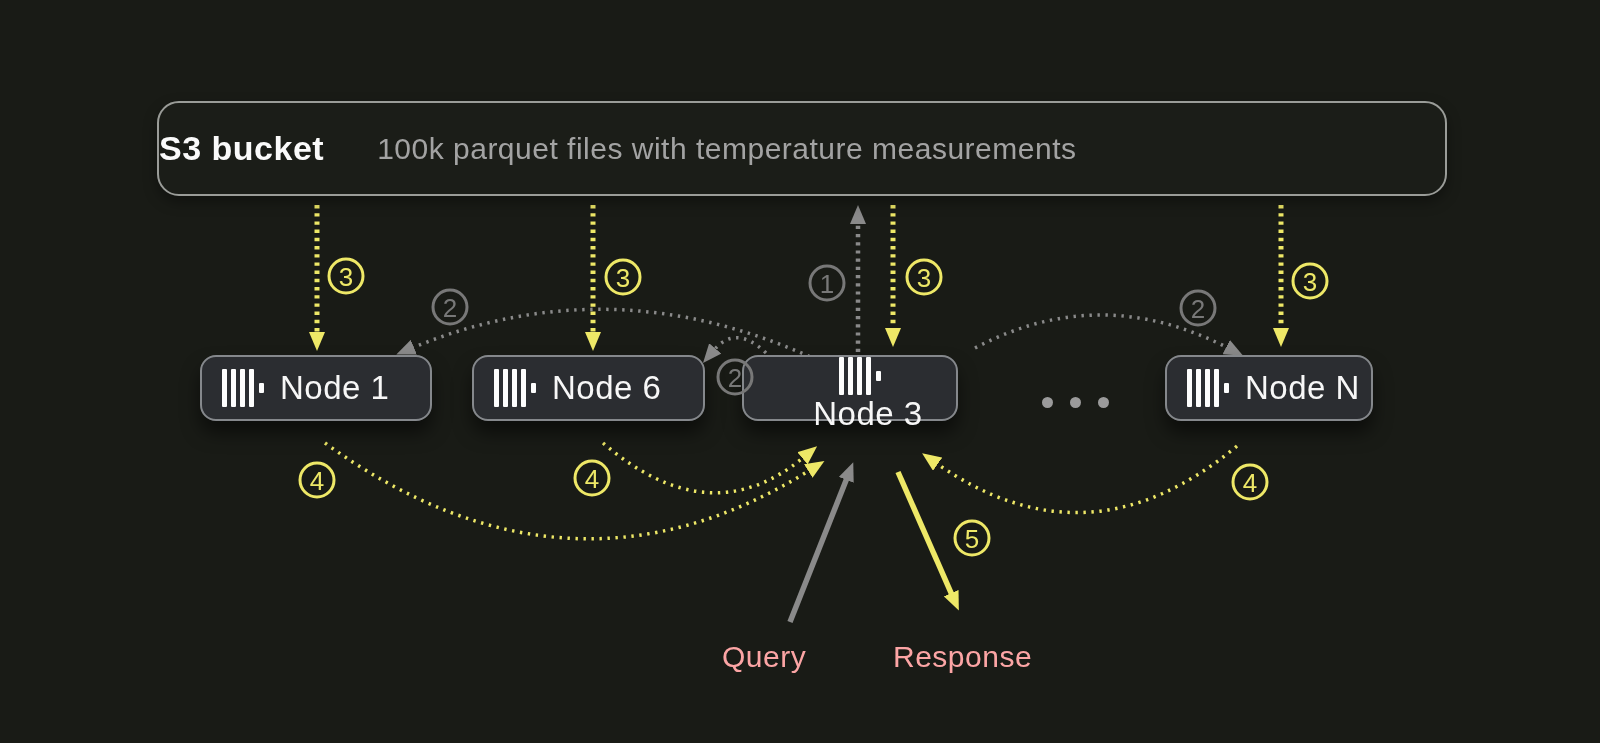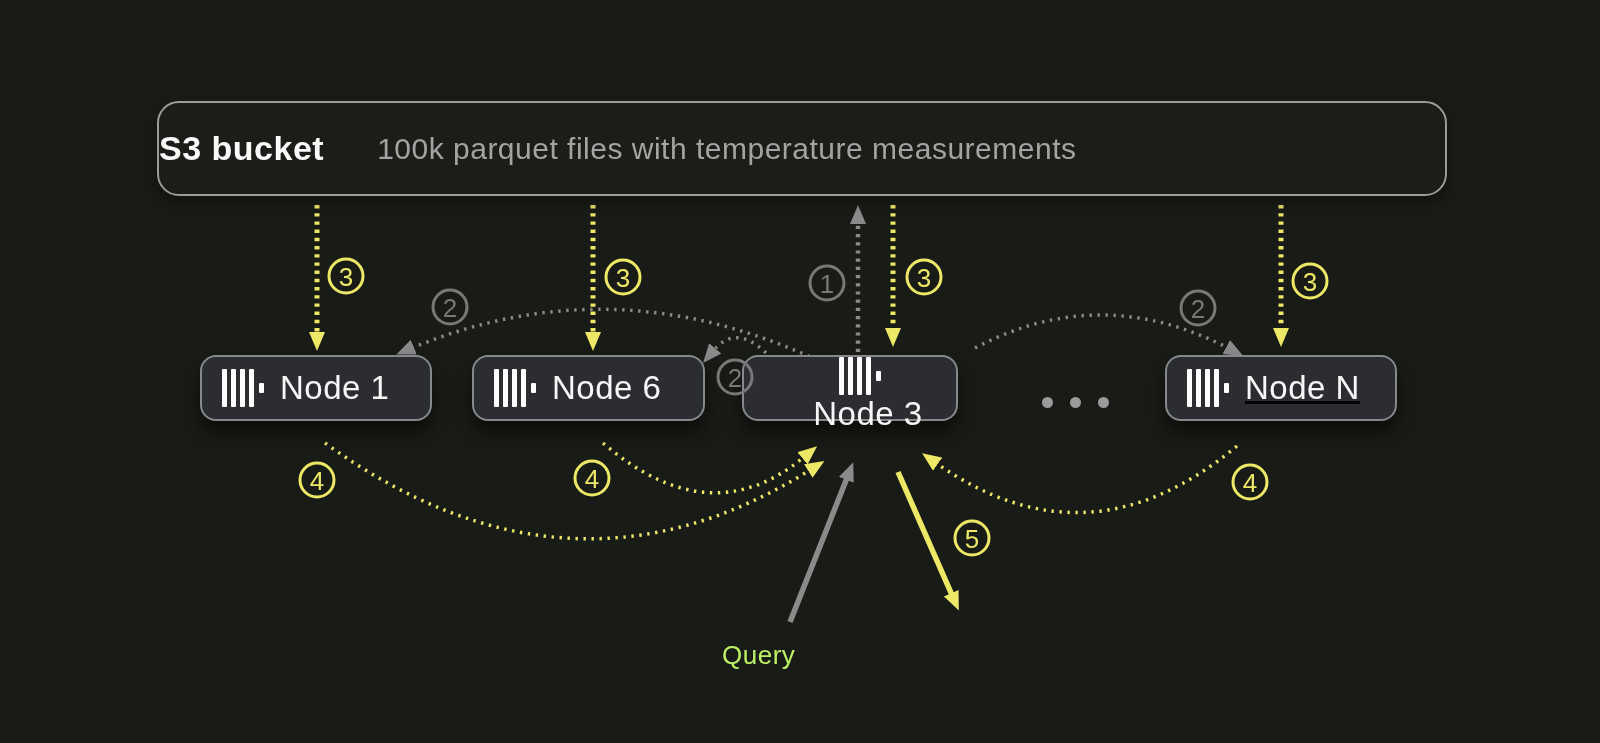--- a/index.html
+++ b/index.html
@@ -36,21 +36,21 @@
   
   .badge{
     position:absolute;width:37px;height:37px;box-sizing:border-box;
     border-radius:50%;border:3px solid;display:flex;align-items:center;
     justify-content:center;font-size:26px;font-weight:500;z-index:3;
     transform:translate(-50%,-50%);background:transparent;line-height:1;
   }
   .badge.yellow{border-color:#eee867;color:#eee867;}
   .badge.gray{border-color:#787878;color:#787878;}
   
-  .flow-label{position:absolute;font-size:26px;color:#bef264;z-index:2;letter-spacing:.5px;}
+  .flow-label{position:absolute;font-size:30px;color:#fca5a5;z-index:2;letter-spacing:.5px;}
   .flow-label.query{left:722px;top:640px;}
   .flow-label.response{left:893px;top:640px;}
 </style>
 </head>
 <body>
 
 <div class="canvas">
 
   <svg class="arrow-layer" width="1600" height="743" viewBox="0 0 1600 743">
     <defs>
@@ -110,21 +110,21 @@
   <div class="node-box" style="left:742px;width:216px;flex-direction:column;">
     <span class="ch-icon">
       <span class="bar"></span>
         <span class="bar"></span>
         <span class="bar"></span>
         <span class="bar"></span>
         <span class="nub"></span>
     </span>
     <span class="node-label">Node 3</span>
   </div>
-  <div class="node-box" style="left:1165px;width:232px;text-decoration:underline;">
+  <div class="node-box" style="left:1165px;width:208px;">
     <span class="ch-icon">
       <span class="bar"></span>
         <span class="bar"></span>
         <span class="bar"></span>
         <span class="bar"></span>
         <span class="nub"></span>
     </span>
     <span class="node-label">Node N</span>
   </div>
 
@@ -141,14 +141,15 @@
   <span class="badge yellow" style="left:346px;top:276px;">3</span>
   <span class="badge yellow" style="left:623px;top:277px;">3</span>
   <span class="badge yellow" style="left:924px;top:277px;">3</span>
   <span class="badge yellow" style="left:1310px;top:281px;">3</span>
   <span class="badge yellow" style="left:317px;top:480px;">4</span>
   <span class="badge yellow" style="left:592px;top:478px;">4</span>
   <span class="badge yellow" style="left:1250px;top:482px;">4</span>
   <span class="badge yellow" style="left:972px;top:538px;">5</span>
 
   <div class="flow-label query">Query</div>
+  <div class="flow-label response">Response</div>
 
 </div>
 
 </body></html>

